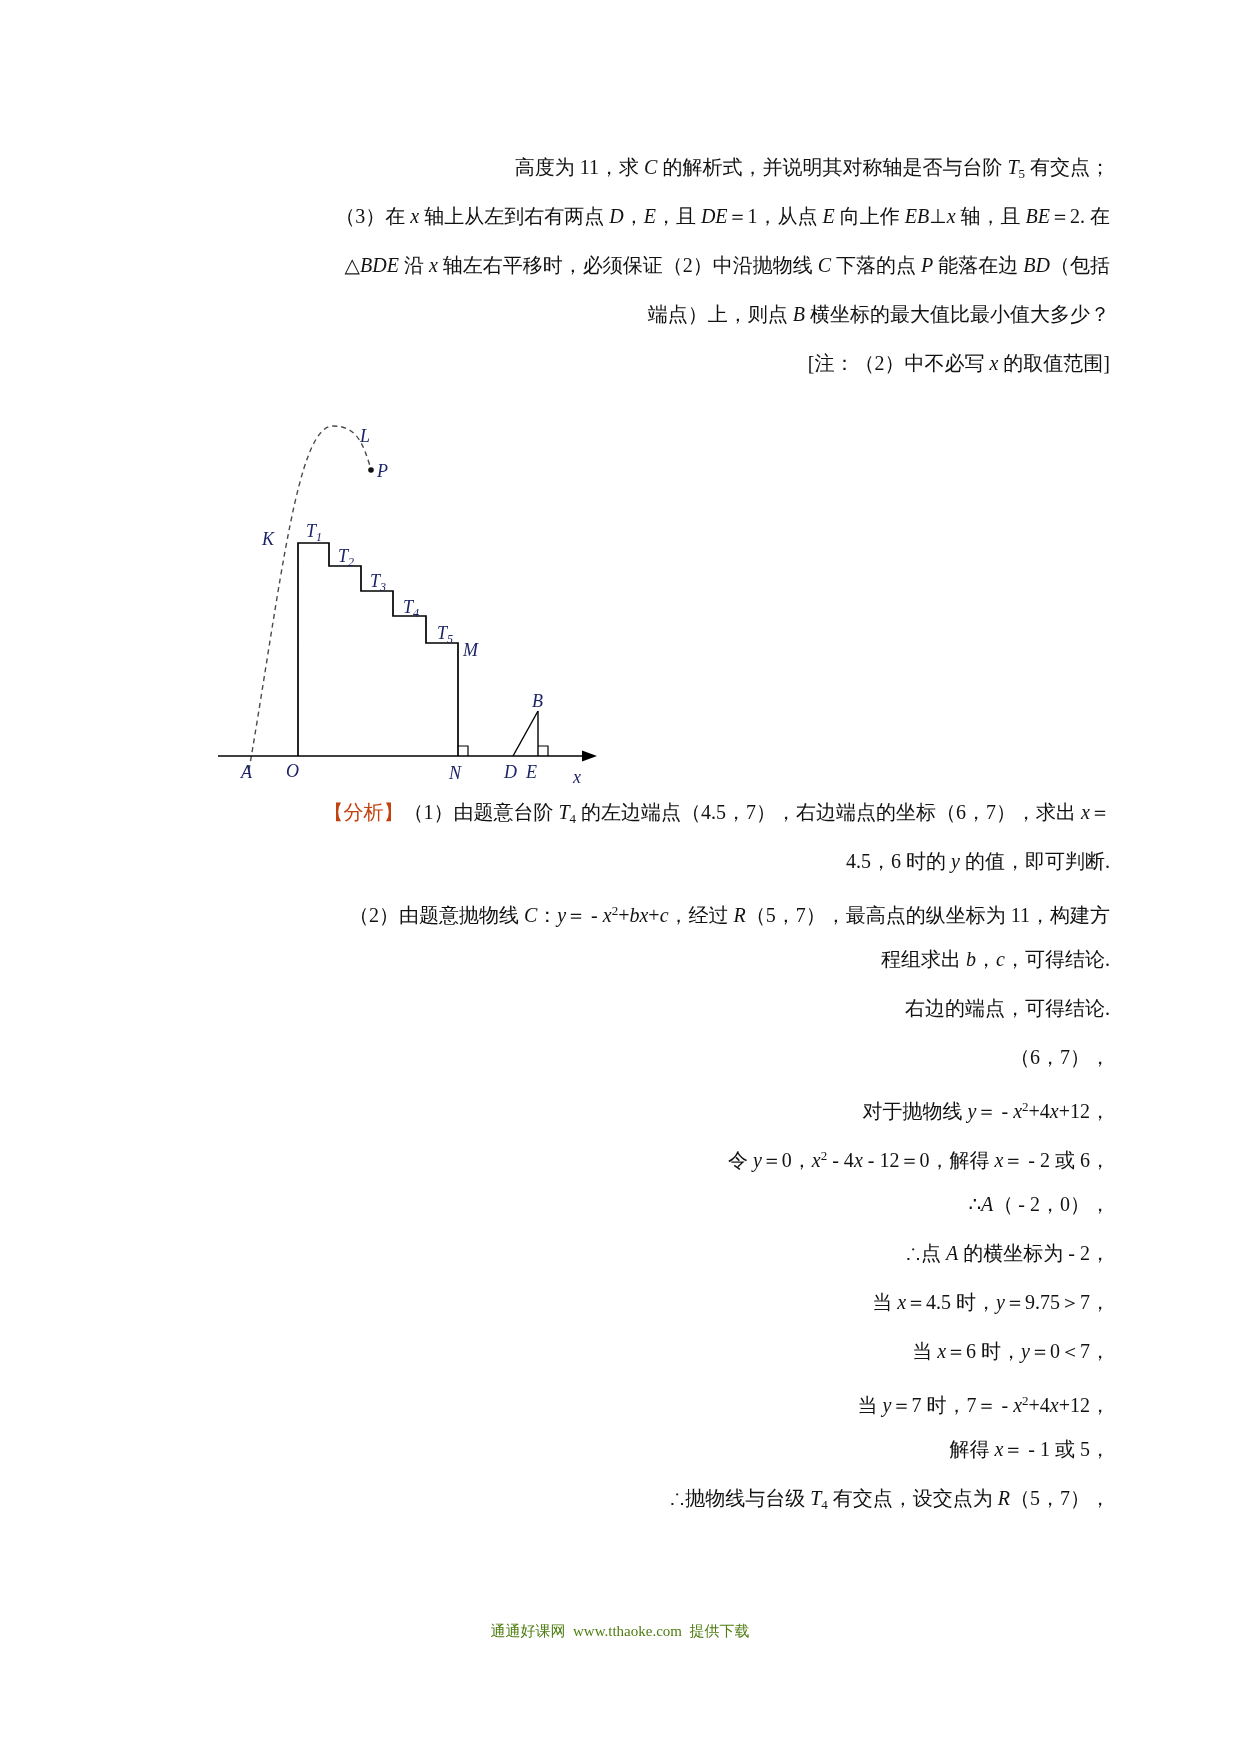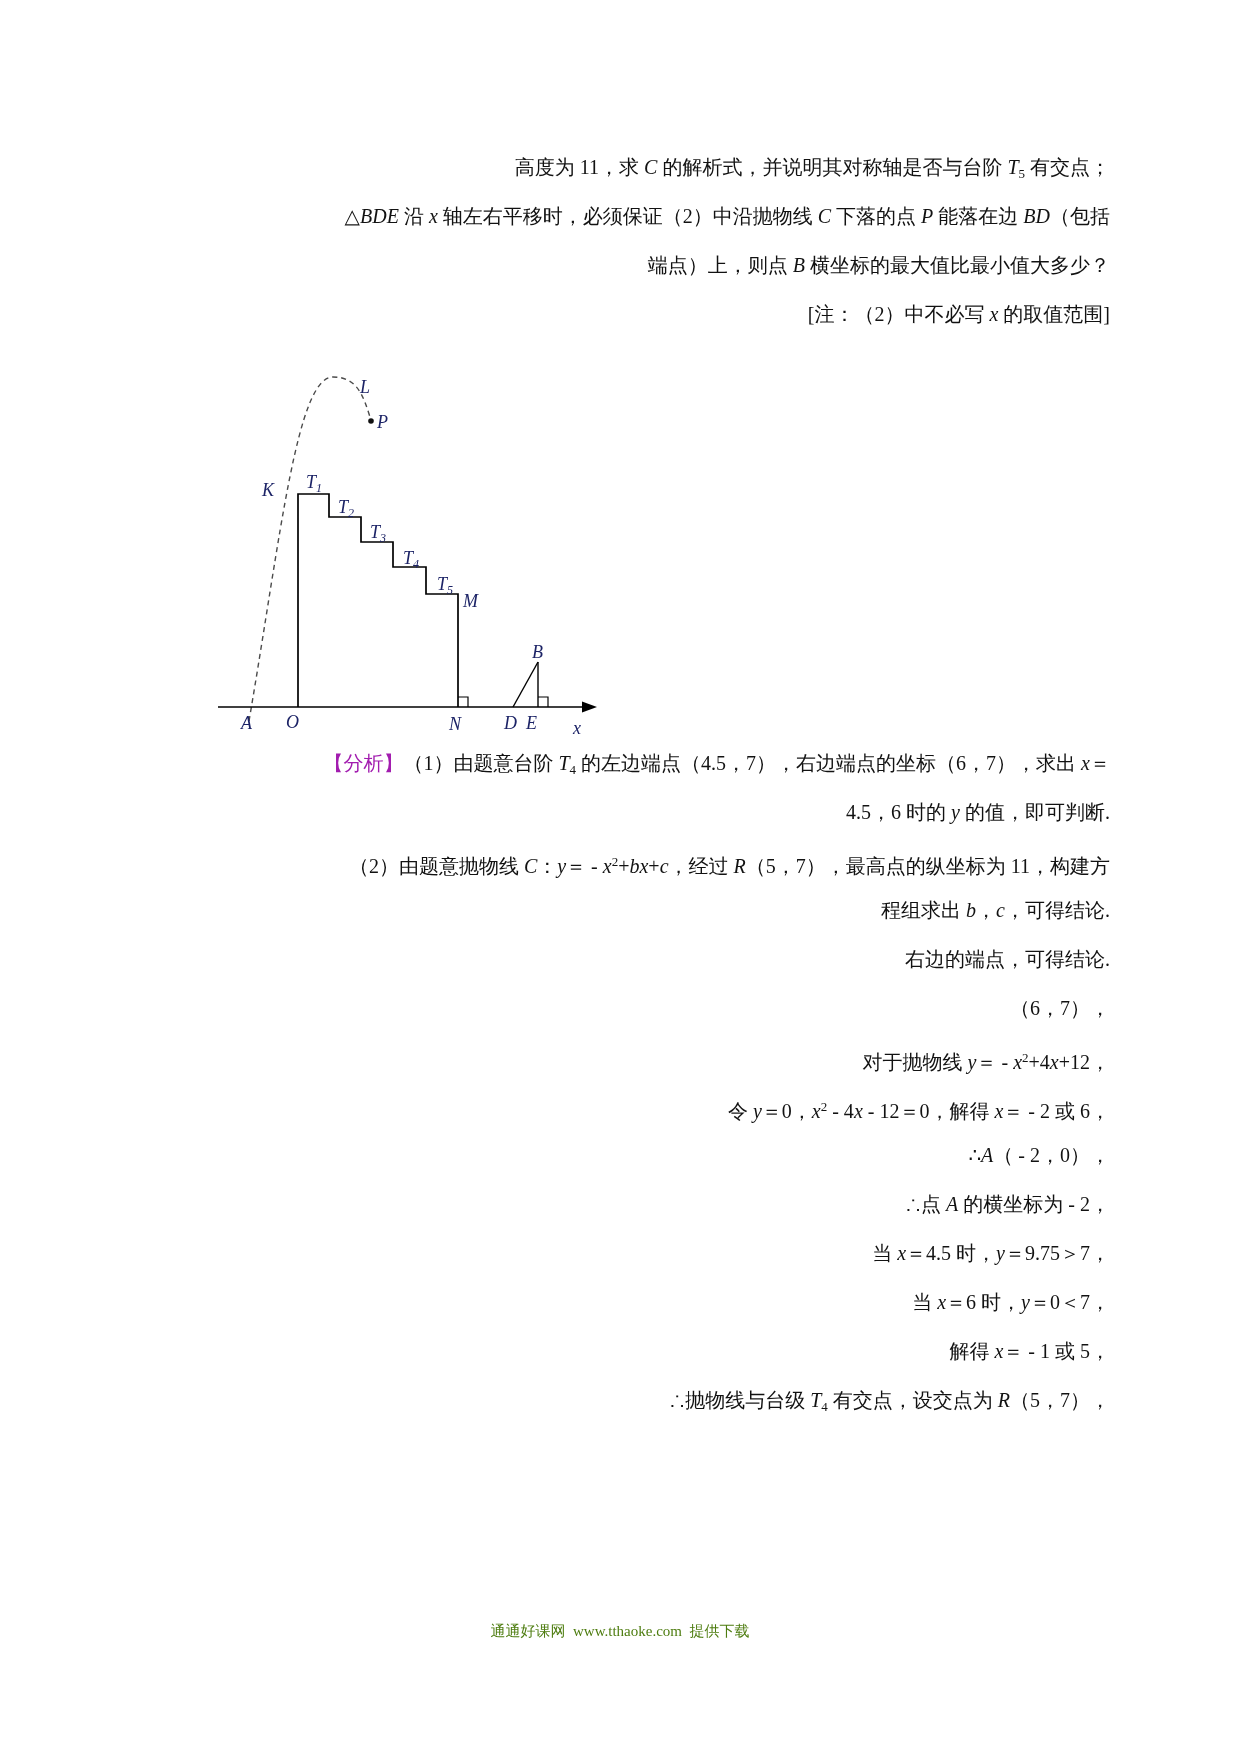--- a/index.html
+++ b/index.html
@@ -4,37 +4,38 @@
 <style>
   html,body{margin:0;padding:0;}
   body{width:1240px;height:1754px;background:#ffffff;position:relative;
        font-family:"Liberation Serif",serif;color:#000;}
   .page{position:absolute;inset:0;background:#fff;}
   .body-text{position:absolute;left:190px;top:143px;width:920px;}
   .line{height:49px;line-height:49px;font-size:20px;white-space:pre;color:#121212;text-align:right;}
   .it{font-style:italic;font-family:"Liberation Serif",serif;}
   .sup{font-size:13px;vertical-align:7px;}
   .sub{font-size:13px;vertical-align:-4px;}
-  .blue{color:#a21caf;margin-top:28px;}
+  .blue{color:#c2410c;margin-top:28px;}
   .figure-wrap{height:400px;position:relative;}
   .figure-wrap svg{position:absolute;left:6px;top:-10px;}
   .fig-label{font-family:"Liberation Serif",serif;font-style:italic;font-size:18px;fill:#1c2366;}
   .fig-label-small{font-size:12px;}
   .footer{position:absolute;left:0;top:1622px;width:1240px;text-align:center;
           font-family:Liberation Serif, serif;font-size:15px;color:#4d7c0f;white-space:pre;}
 </style>
 </head>
 <body>
 
 <div class="page">
 
   <div class="body-text">
 
     <div>
         <div class="line">高度为 11，求 <span class="it">C</span> 的解析式，并说明其对称轴是否与台阶 <span class="it">T</span><span class="sub">5</span> 有交点；</div>
+        <div class="line">（3）在 <span class="it">x</span> 轴上从左到右有两点 <span class="it">D</span>，<span class="it">E</span>，且 <span class="it">DE</span>＝1，从点 <span class="it">E</span> 向上作 <span class="it">EB</span>⊥<span class="it">x</span> 轴，且 <span class="it">BE</span>＝2. 在</div>
         <div class="line">△<span class="it">BDE</span> 沿 <span class="it">x</span> 轴左右平移时，必须保证（2）中沿抛物线 <span class="it">C</span> 下落的点 <span class="it">P</span> 能落在边 <span class="it">BD</span>（包括</div>
         <div class="line">端点）上，则点 <span class="it">B</span> 横坐标的最大值比最小值大多少？</div>
         <div class="line">[注：（2）中不必写 <span class="it">x</span> 的取值范围]</div>
       </div>
 
     <div class="figure-wrap">
       <svg width="430" height="430" viewBox="0 0 430 430">
 
         <path d="M53,392 C85,205 101,48 137,48 C161,48 167,66 174,88" fill="none" stroke="#4a4a4a" stroke-width="1.4" stroke-dasharray="5 4"></path>
 
@@ -76,20 +77,21 @@
         <div class="line">（2）由题意抛物线 <span class="it">C</span>：<span class="it">y</span>＝ - <span class="it">x</span><span class="sup">2</span>+<span class="it">bx</span>+<span class="it">c</span>，经过 <span class="it">R</span>（5，7），最高点的纵坐标为 11，构建方</div>
         <div class="line">程组求出 <span class="it">b</span>，<span class="it">c</span>，可得结论.</div>
         <div class="line">右边的端点，可得结论.</div>
         <div class="line">（6，7），</div>
         <div class="line">对于抛物线 <span class="it">y</span>＝ - <span class="it">x</span><span class="sup">2</span>+4<span class="it">x</span>+12，</div>
         <div class="line">令 <span class="it">y</span>＝0，<span class="it">x</span><span class="sup">2</span> - 4<span class="it">x</span> - 12＝0，解得 <span class="it">x</span>＝ - 2 或 6，</div>
         <div class="line">∴<span class="it">A</span>（ - 2，0），</div>
         <div class="line">∴点 <span class="it">A</span> 的横坐标为 - 2，</div>
         <div class="line">当 <span class="it">x</span>＝4.5 时，<span class="it">y</span>＝9.75＞7，</div>
         <div class="line">当 <span class="it">x</span>＝6 时，<span class="it">y</span>＝0＜7，</div>
+        <div class="line">当 <span class="it">y</span>＝7 时，7＝ - <span class="it">x</span><span class="sup">2</span>+4<span class="it">x</span>+12，</div>
         <div class="line">解得 <span class="it">x</span>＝ - 1 或 5，</div>
         <div class="line">∴抛物线与台级 <span class="it">T</span><span class="sub">4</span> 有交点，设交点为 <span class="it">R</span>（5，7），</div>
       </div>
 
   </div>
 
   <div class="footer">通通好课网  www.tthaoke.com  提供下载</div>
 
 </div>
 

